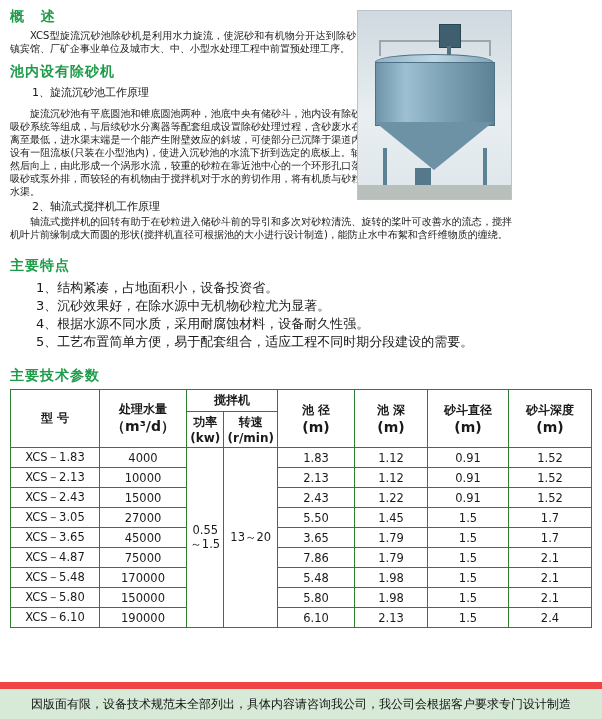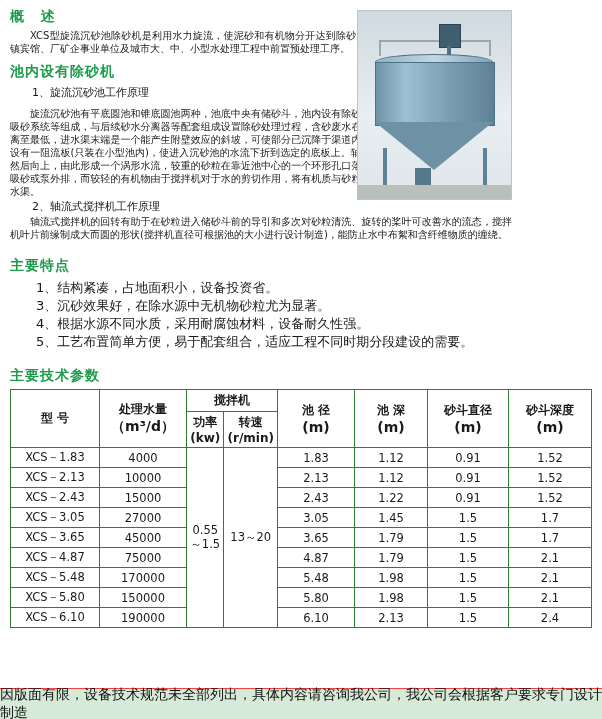--- a/index.html
+++ b/index.html
@@ -99,25 +99,25 @@
   td.model {
     white-space: nowrap;
   }
   .footer {
     position: absolute;
     left: 0;
     bottom: 0;
     width: 602px;
     height: 30px;
     background: #d7ead7;
-    border-top: 1px solid #ef4444;
+    border-top: 7px solid #ef4444;
     display: flex;
     align-items: center;
     justify-content: center;
-    font-size: 14px;
+    font-size: 12px;
     color: #111;
   }
   
   .ph-sky {
     position: absolute;
     inset: 0;
     background: linear-gradient(#cfd9df 0%, #e8eef1 55%, #dfe6e9 100%);
     border: 1px solid #b9c5ca;
     box-sizing: border-box;
   }
@@ -300,37 +300,37 @@
           <td class="model">XCS－2.43</td>
           <td>15000</td>
           <td>2.43</td>
           <td>1.22</td>
           <td>0.91</td>
           <td>1.52</td>
         </tr>
         <tr>
           <td class="model">XCS－3.05</td>
           <td>27000</td>
-          <td>3.05</td>
+          <td>5.50</td>
           <td>1.45</td>
           <td>1.5</td>
           <td>1.7</td>
         </tr>
         <tr>
           <td class="model">XCS－3.65</td>
           <td>45000</td>
           <td>3.65</td>
           <td>1.79</td>
           <td>1.5</td>
           <td>1.7</td>
         </tr>
         <tr>
           <td class="model">XCS－4.87</td>
           <td>75000</td>
-          <td>4.87</td>
+          <td>7.86</td>
           <td>1.79</td>
           <td>1.5</td>
           <td>2.1</td>
         </tr>
         <tr>
           <td class="model">XCS－5.48</td>
           <td>170000</td>
           <td>5.48</td>
           <td>1.98</td>
           <td>1.5</td>

